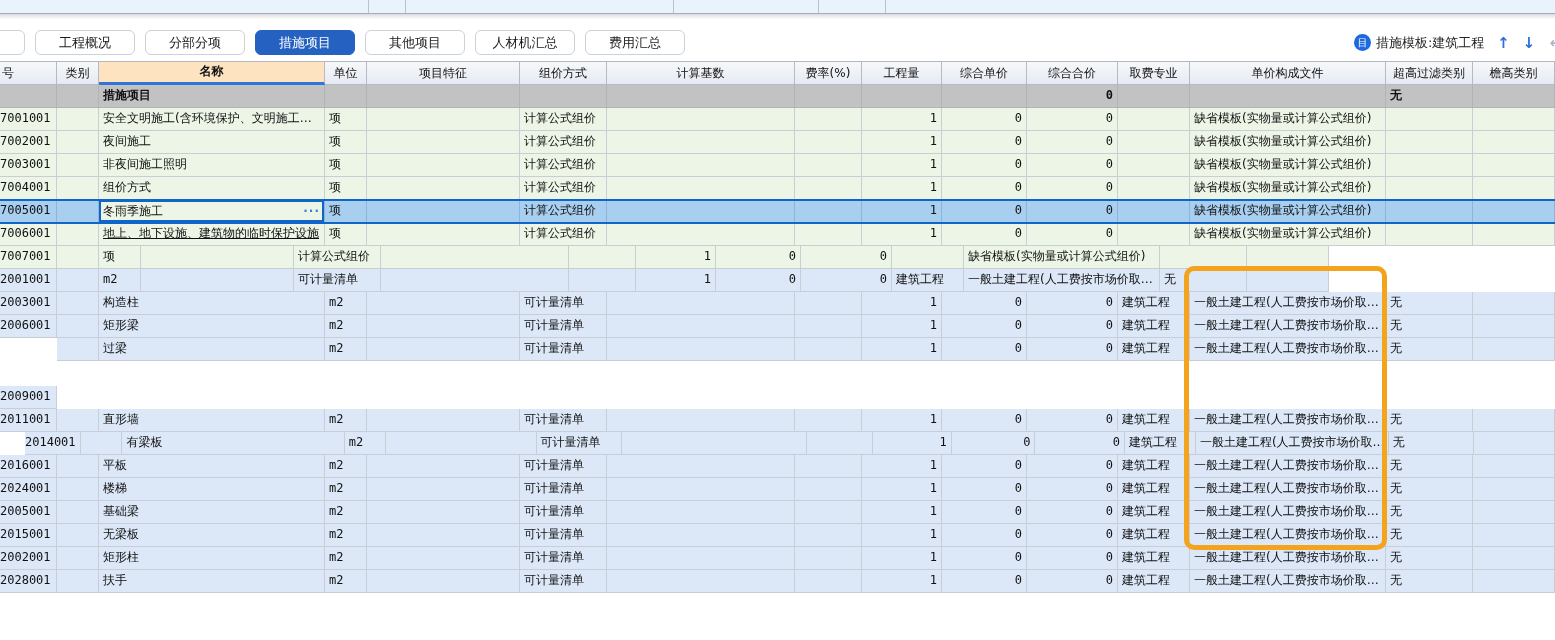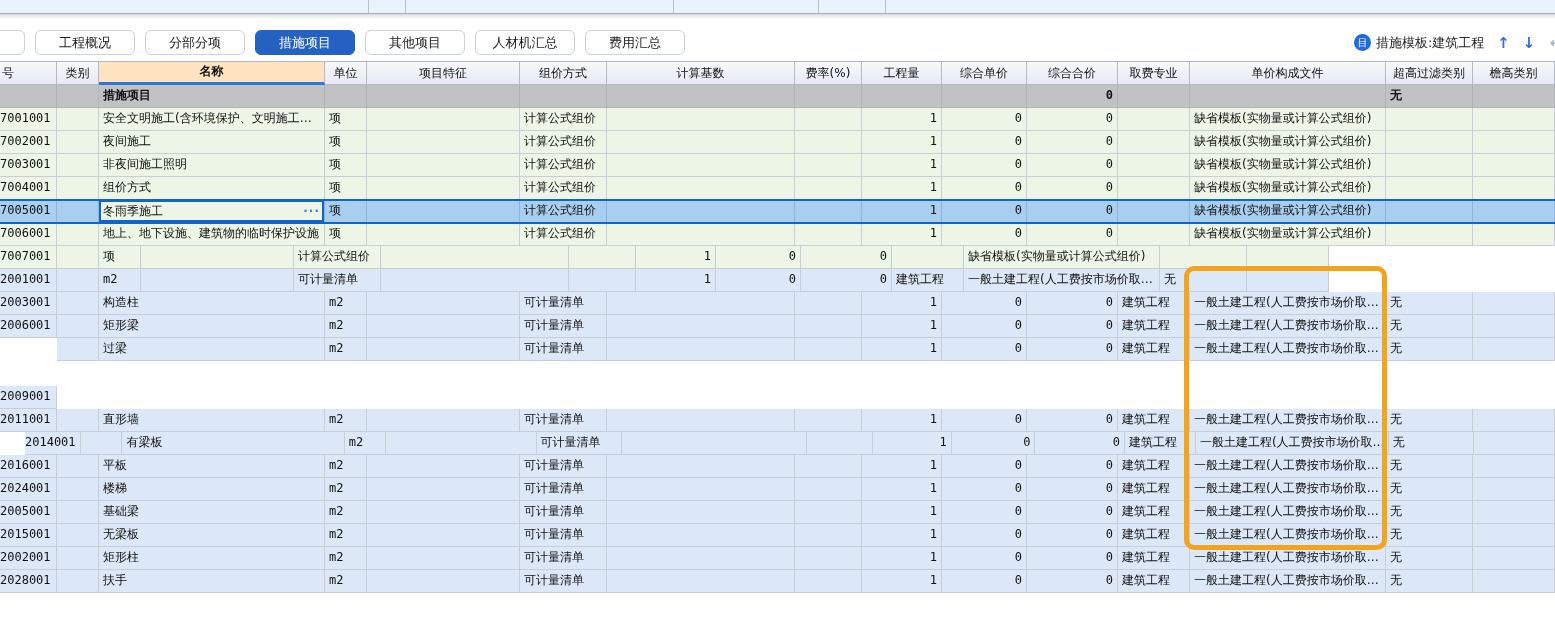--- a/index.html
+++ b/index.html
@@ -197,21 +197,21 @@
       <div class="cell ar mono" style="width: 85px;">0</div>
       <div class="cell ar mono" style="width: 91px;">0</div>
       <div class="cell al" style="width: 72px;"></div>
       <div class="cell al" style="width: 196px;">缺省模板(实物量或计算公式组价)</div>
       <div class="cell al" style="width: 87px;"></div>
       <div class="cell al" style="width: 82px;"></div>
     </div>
     <div class="row green">
       <div class="cell al mono code-c" style="width: 57px;">7006001</div>
       <div class="cell ac" style="width: 42px;"></div>
-      <div class="cell al" style="width: 226px;">地上、地下设施、建筑物的临时保护设施</div>
+      <div class="cell al" style="width: 226px; text-decoration: underline;">地上、地下设施、建筑物的临时保护设施</div>
       <div class="cell al mono" style="width: 42px;">项</div>
       <div class="cell al" style="width: 153px;"></div>
       <div class="cell al" style="width: 87px;">计算公式组价</div>
       <div class="cell al" style="width: 188px;"></div>
       <div class="cell ar mono" style="width: 67px;"></div>
       <div class="cell ar mono" style="width: 80px;">1</div>
       <div class="cell ar mono" style="width: 85px;">0</div>
       <div class="cell ar mono" style="width: 91px;">0</div>
       <div class="cell al" style="width: 72px;"></div>
       <div class="cell al" style="width: 196px;">缺省模板(实物量或计算公式组价)</div>

